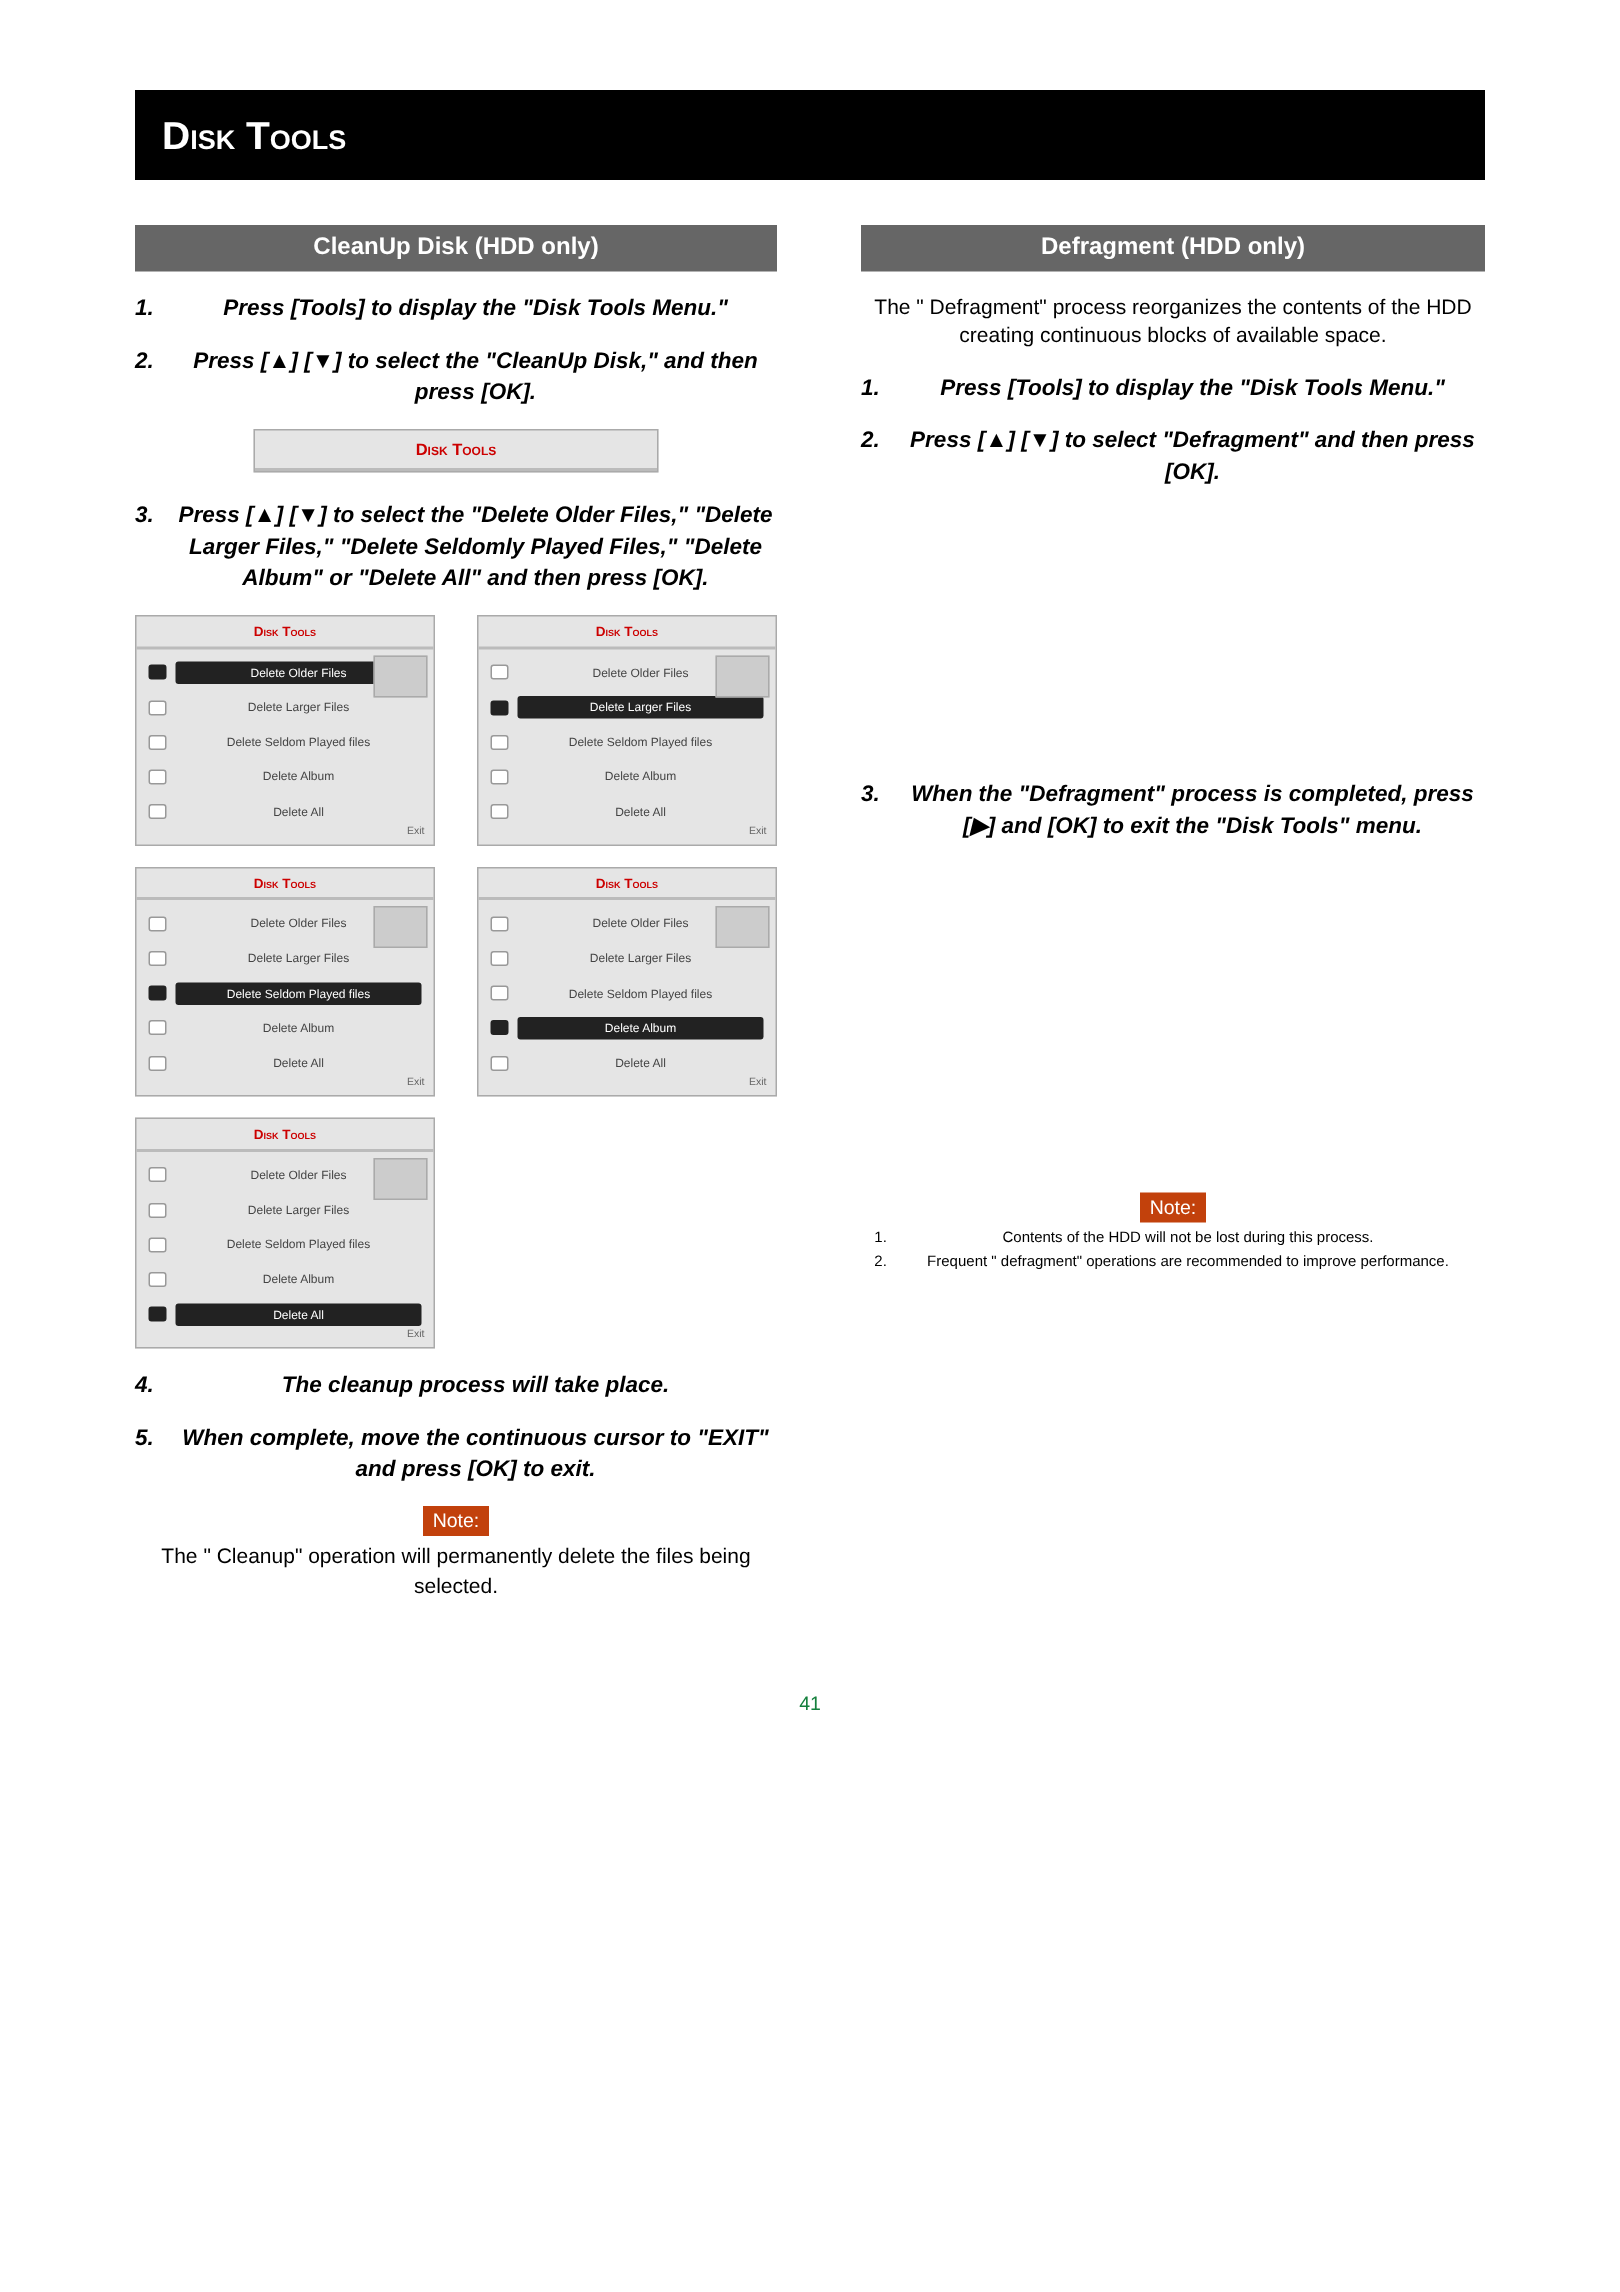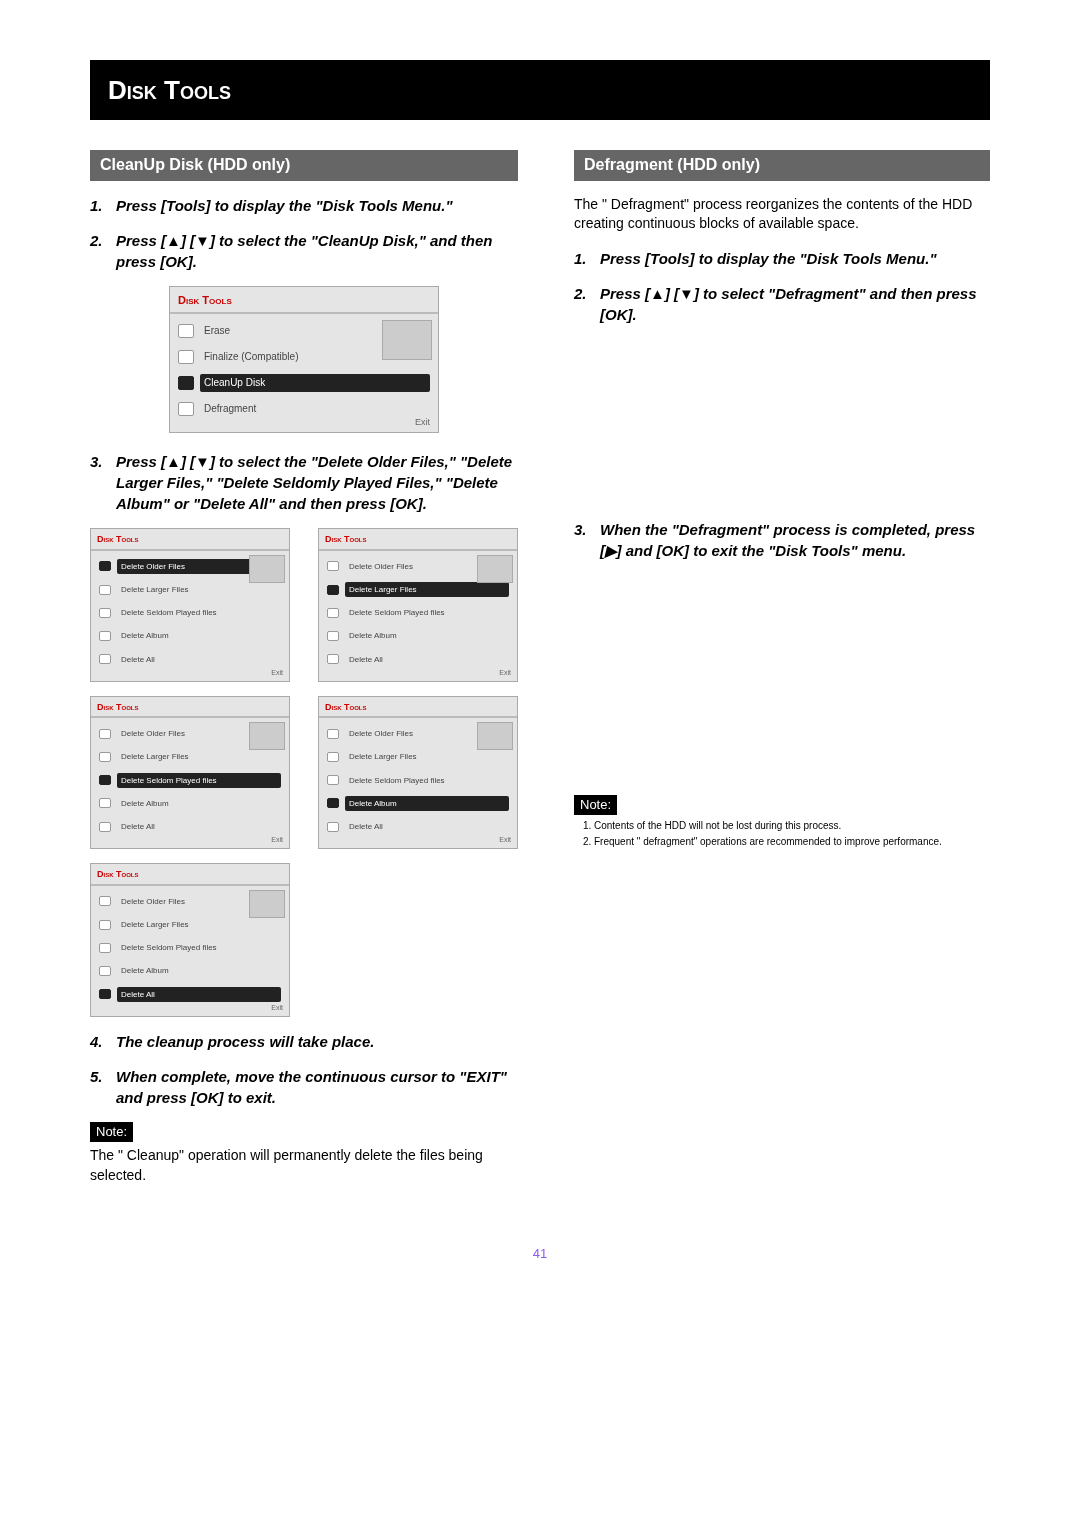--- a/index.html
+++ b/index.html
@@ -18,20 +18,21 @@
     color: #fff;
     padding: 12px 18px;
     font-variant: small-caps;
     font-size: 26px;
     font-weight: bold;
     margin-bottom: 30px;
   }
   .columns {
     display: flex;
     gap: 56px;
+    text-align: center;
   }
   .col { flex: 1 1 0; }
   .section-header {
     background: #666;
     color: #fff;
     font-weight: bold;
     font-size: 16px;
     padding: 4px 10px;
     margin-bottom: 14px;
   }
@@ -53,21 +54,21 @@
     position: absolute;
     left: 0;
   }
   .body-text {
     font-weight: normal;
     font-size: 14px;
     margin-bottom: 14px;
   }
   .note-label {
     display: inline-block;
-    background: #000000;
+    background: #c2410c;
     color: #fff;
     font-size: 13px;
     padding: 1px 6px;
     margin-bottom: 4px;
     font-weight: normal;
   }
   .note-text { font-size: 14px; font-weight: normal; }
   ol.note-list { font-size:10px; font-weight: normal; padding-left: 20px; }
   ol.note-list li { margin-bottom: 2px; }
 
@@ -146,60 +147,40 @@
     display: flex;
     gap: 28px;
     margin: 6px 0 14px 0;
   }
   .panel-grid .panel { margin: 0; }
 
   .page-number {
     text-align: center;
     font-size: 13px;
     margin-top: 60px;
-    color: #8b5cf6;
+    color: #15803d;
   }
 </style>
 </head>
 <body>
 
 <div class="page-title-bar">Disk Tools</div>
 
 <div class="columns">
 
   <div class="col">
     <div class="section-header">CleanUp Disk (HDD only)</div>
 
     <ol class="steps">
       <li>Press [Tools] to display the "Disk Tools Menu."</li>
       <li>Press [▲]  [▼] to select the "CleanUp Disk," and then press [OK].</li>
     </ol>
 
     <div class="panel">
       <div class="panel-title">Disk Tools</div>
-      <div class="panel-body">
-        <div class="panel-preview"></div>
-        <div class="panel-row">
-          <span class="panel-icon"></span>
-          <span class="panel-label">Erase</span>
-        </div>
-        <div class="panel-row">
-          <span class="panel-icon"></span>
-          <span class="panel-label">Finalize (Compatible)</span>
-        </div>
-        <div class="panel-row selected">
-          <span class="panel-icon"></span>
-          <span class="panel-label">CleanUp Disk</span>
-        </div>
-        <div class="panel-row">
-          <span class="panel-icon"></span>
-          <span class="panel-label">Defragment</span>
-        </div>
-        <span class="panel-exit">Exit</span>
-      </div>
     </div>
 
     <ol class="steps" start="3" style="counter-reset: step 2;">
       <li>Press [▲]  [▼] to select the "Delete Older Files," "Delete Larger Files," "Delete Seldomly Played Files," "Delete Album" or "Delete All" and then press [OK].</li>
     </ol>
 
     <div class="panel-grid">
       <div class="panel small">
         <div class="panel-title">Disk Tools</div>
         <div class="panel-body">

